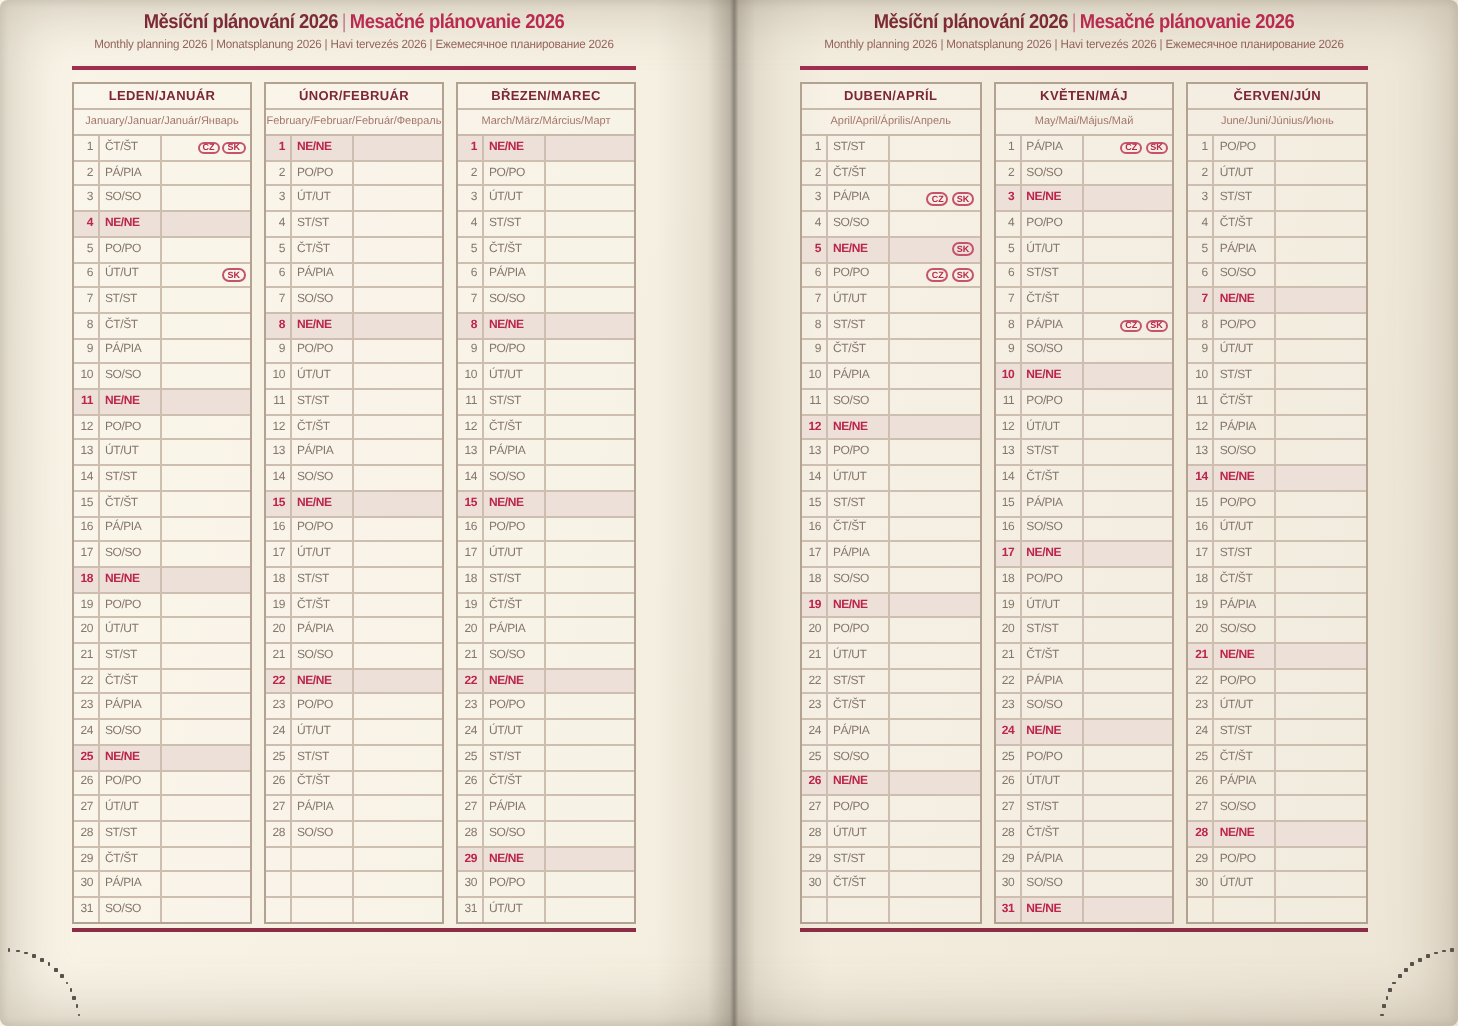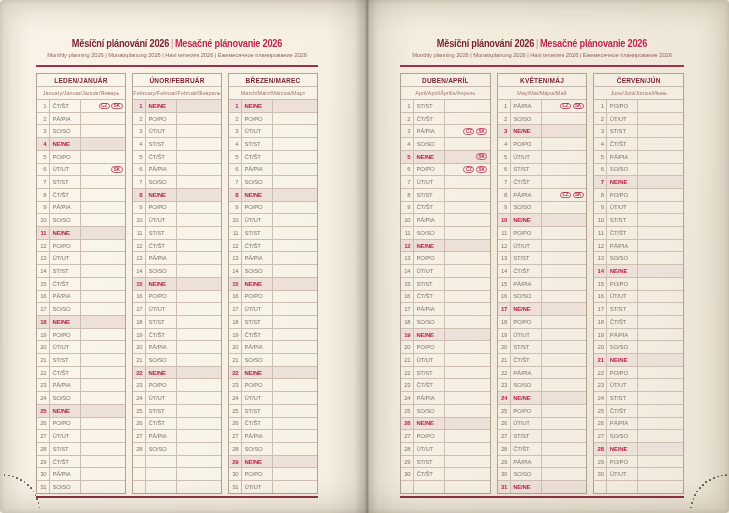--- a/index.html
+++ b/index.html
@@ -15,21 +15,21 @@
   .spine{position:absolute;left:328px;top:0;width:86px;height:513px;z-index:5;pointer-events:none;
     background:linear-gradient(90deg,
       rgba(140,128,110,0) 0%,
       rgba(140,128,110,0.14) 30%,
       rgba(96,87,73,0.38) 43%,
       rgba(62,56,47,0.58) 45.5%,
       rgba(110,100,86,0.34) 48%,
       rgba(146,135,116,0.18) 58%,
       rgba(146,135,116,0.07) 75%,
       rgba(146,135,116,0) 100%);}
-  .page{position:absolute;top:38px;height:468px;z-index:10;}
+  .page{position:absolute;top:6px;height:468px;z-index:10;}
   .page.left{left:36px;width:282px;}
   .page.right{left:400px;width:284px;}
 
   .title{position:absolute;top:0;left:0;right:0;text-align:center;white-space:nowrap;
     font-size:10px;font-weight:bold;letter-spacing:-0.25px;transform:scaleX(0.92);transform-origin:center;}
   .t-cz{color:#7d2433;}
   .t-sep{color:#cf8093;font-weight:normal;padding:0 2px;}
   .t-sk{color:#c22450;}
   .subtitle{position:absolute;top:14px;left:0;right:0;text-align:center;white-space:nowrap;
     font-size:6px;color:#96655e;letter-spacing:-0.1px;transform:scaleX(0.97);transform-origin:center;}

